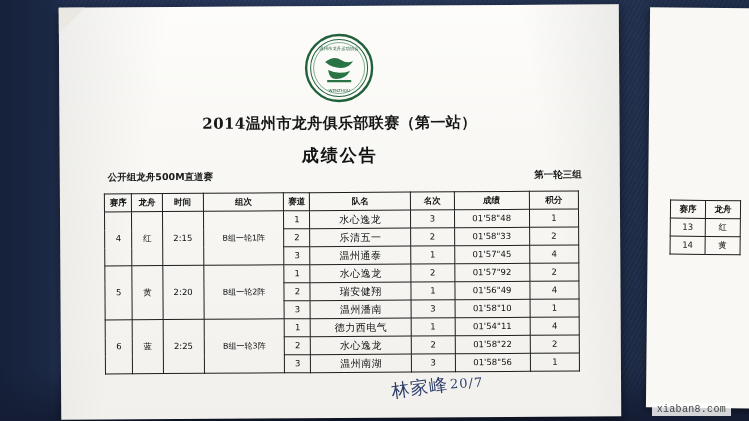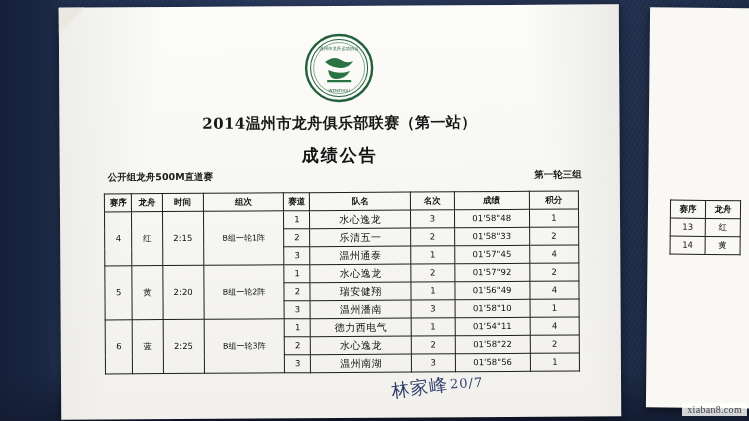--- a/index.html
+++ b/index.html
@@ -216,25 +216,25 @@
   .signature .sig-date {
     font-size: 13px;
     margin-left: 2px;
     display: inline-block;
     transform: rotate(4deg);
   }
 
   
   .watermark {
     position: absolute;
-    right: 2px;
+    right: 18px;
     bottom: 5px;
     background: rgba(255,255,255,0.82);
     color: #444;
-    font-family: Liberation Serif, serif;
+    font-family: Liberation Mono, monospace;
     font-size: 10px;
     padding: 1px 5px;
     letter-spacing: .3px;
   }
 </style>
 </head>
 <body>
 
 <div id="stage">
   <div class="backdrop"></div>

